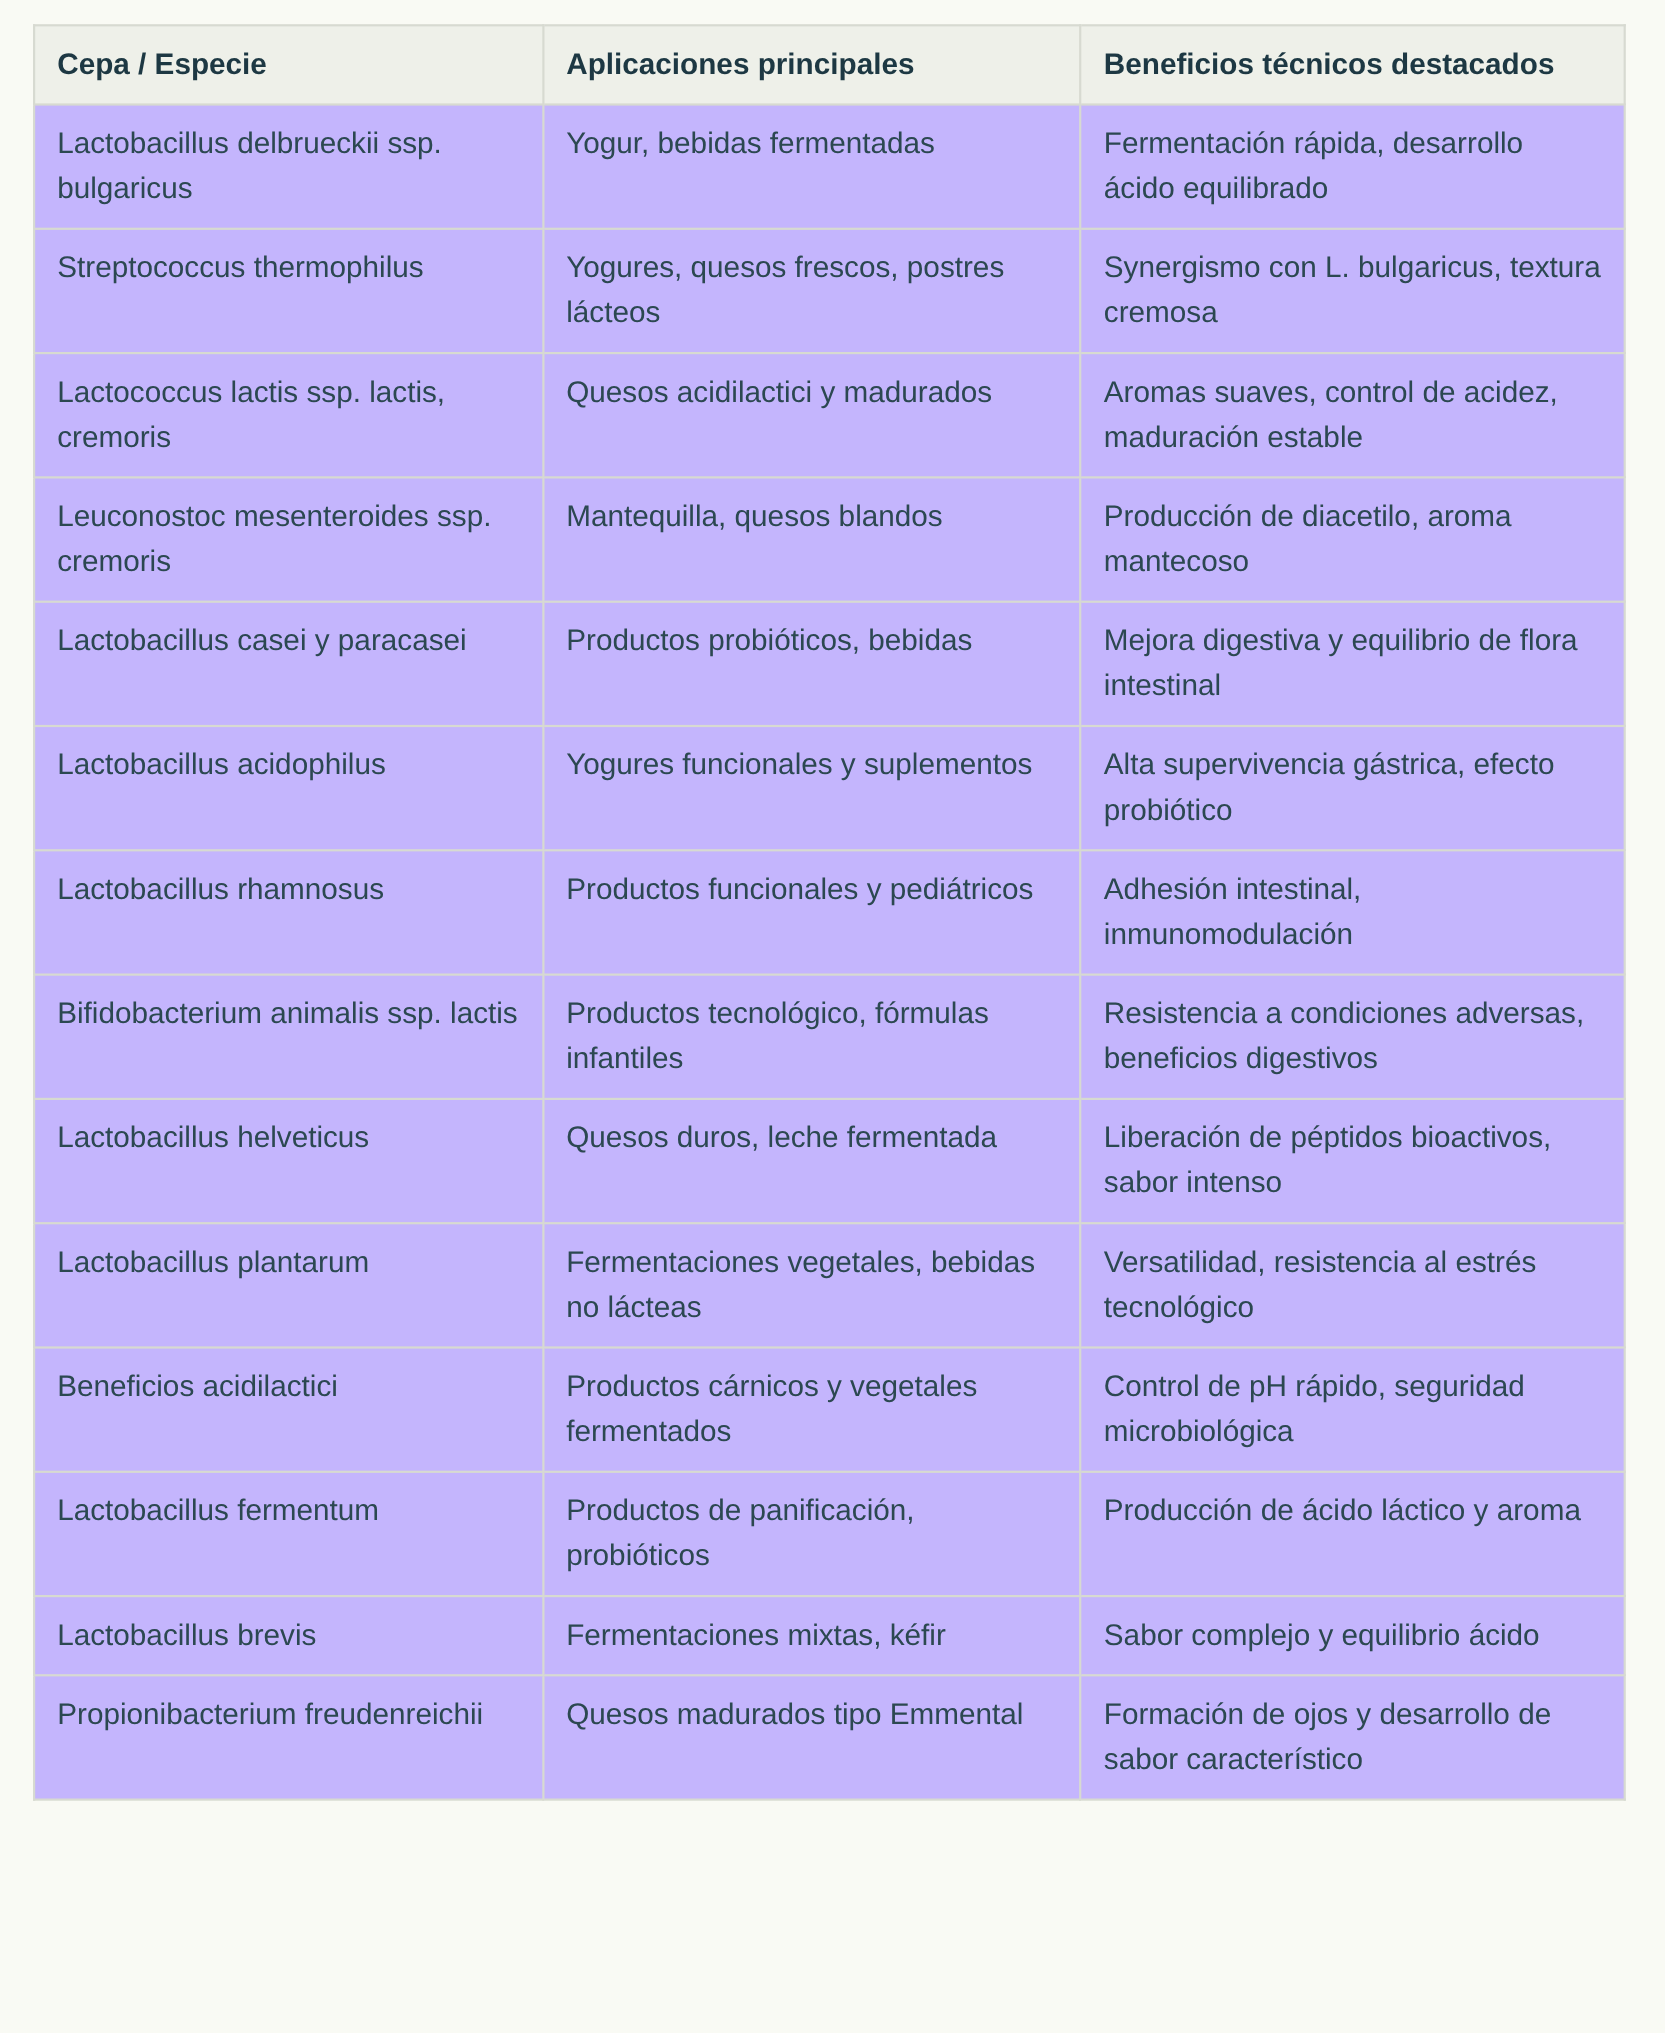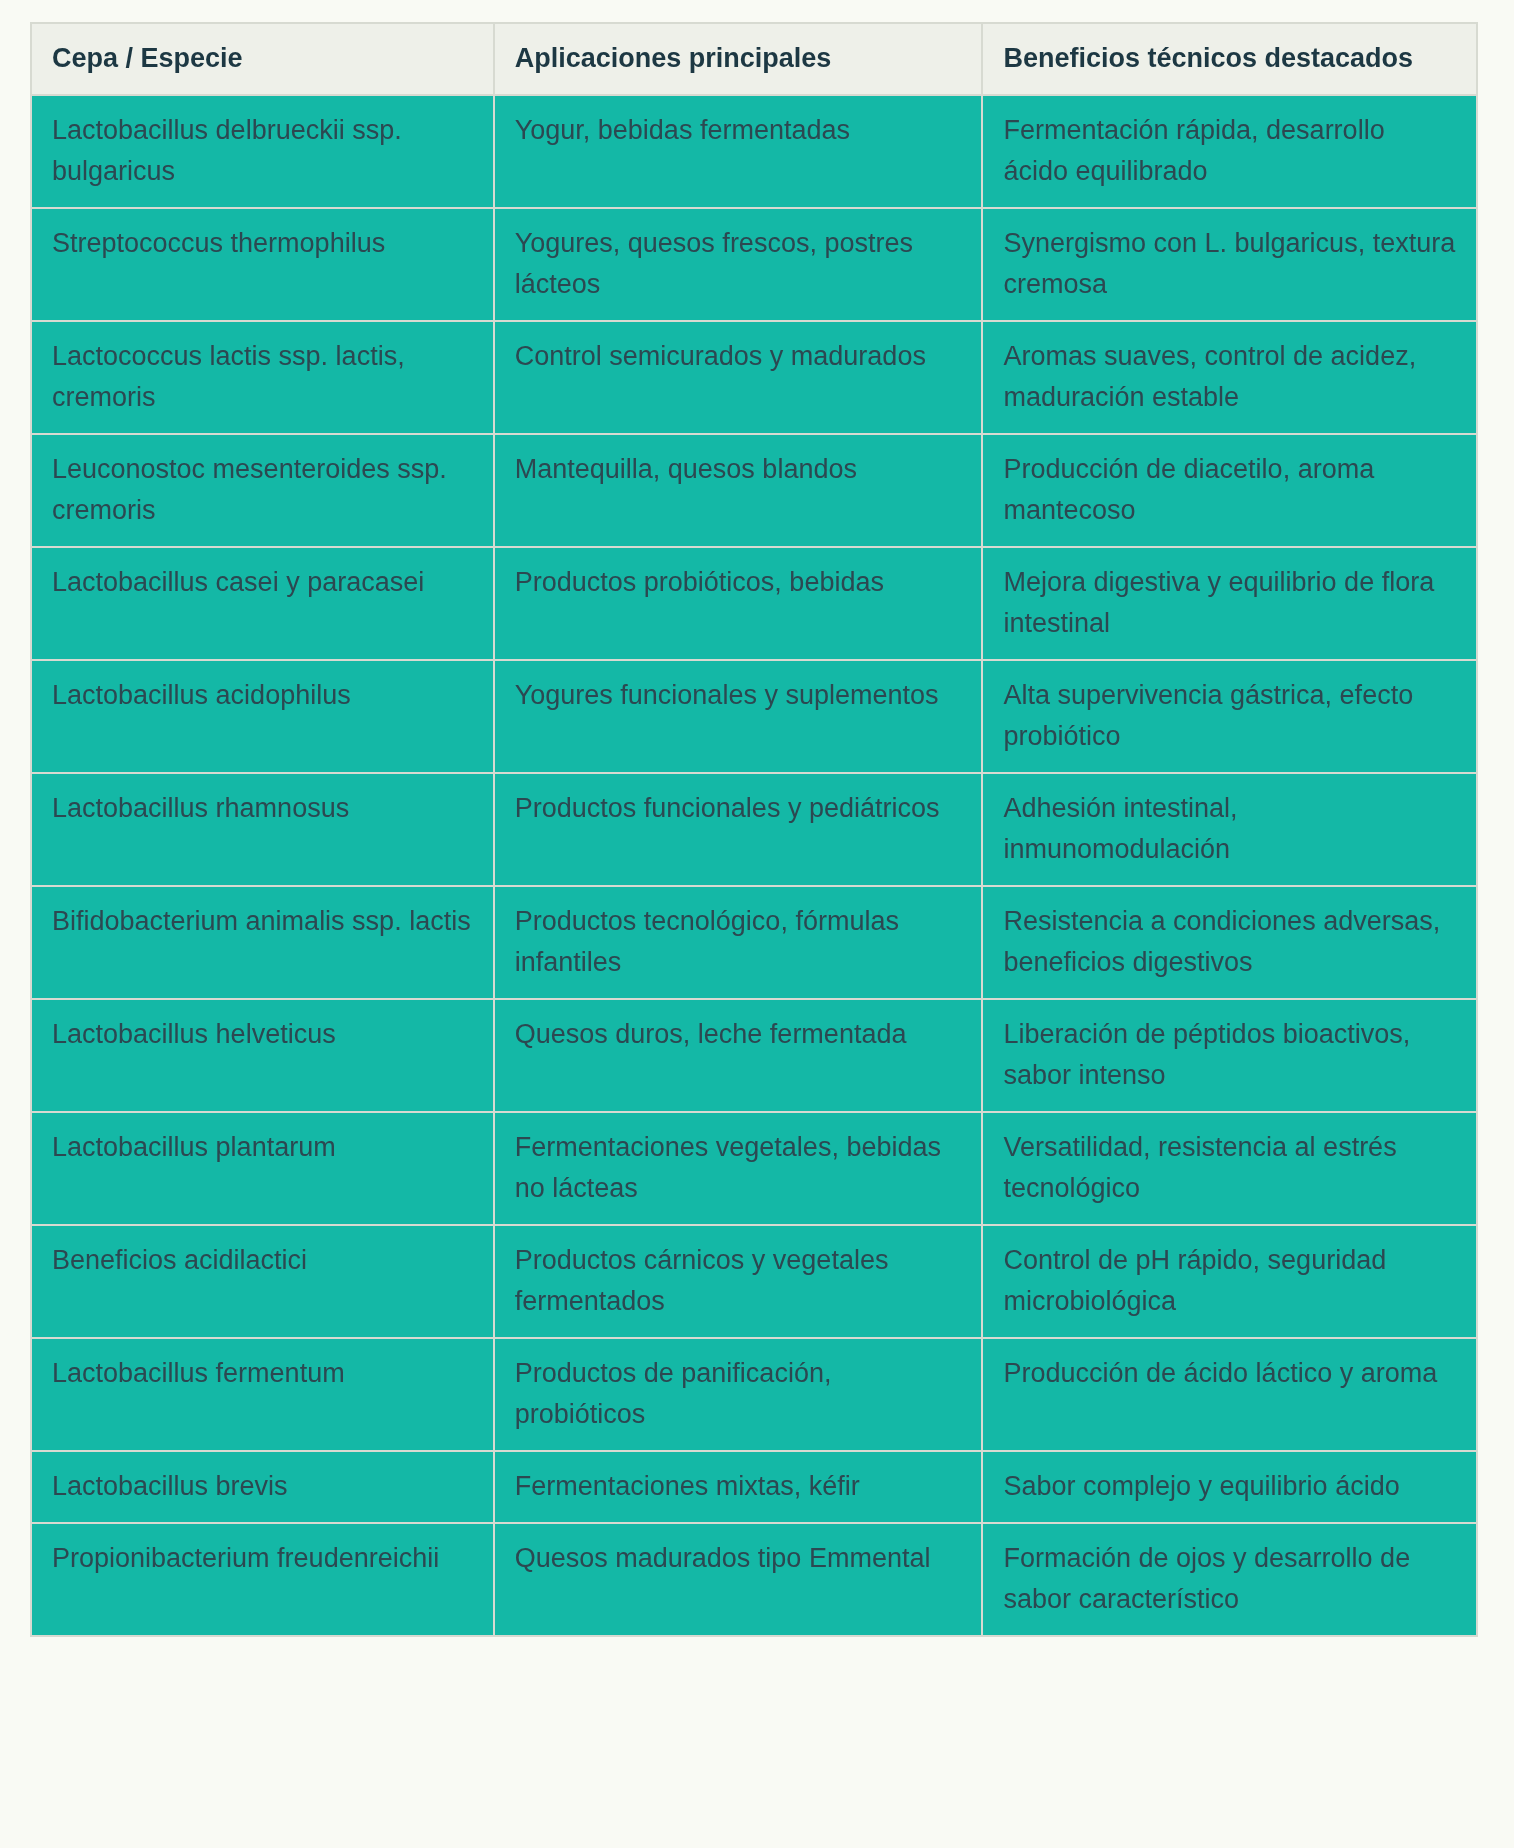--- a/index.html
+++ b/index.html
@@ -24,21 +24,21 @@
   th, td {
     border: 2px solid #d7dad1;
     vertical-align: top;
     text-align: left;
     padding: 14px 20px 15px 20px;
     font-size: 27px;
     line-height: 41px;
     word-wrap: break-word;
   }
   td {
-    background: #14b8a6;
+    background: #c4b5fd;
     color: #2c4851;
     font-weight: 400;
   }
   th {
     background: #eef0e9;
     color: #1d3843;
     font-weight: 700;
   }
 </style>
 </head>
@@ -63,21 +63,21 @@
       <td>Yogur, bebidas fermentadas</td>
       <td>Fermentación rápida, desarrollo ácido equilibrado</td>
     </tr>
     <tr>
       <td>Streptococcus thermophilus</td>
       <td>Yogures, quesos frescos, postres lácteos</td>
       <td>Synergismo con L. bulgaricus, textura cremosa</td>
     </tr>
     <tr>
       <td>Lactococcus lactis ssp. lactis, cremoris</td>
-      <td>Control semicurados y madurados</td>
+      <td>Quesos acidilactici y madurados</td>
       <td>Aromas suaves, control de acidez, maduración estable</td>
     </tr>
     <tr>
       <td>Leuconostoc mesenteroides ssp. cremoris</td>
       <td>Mantequilla, quesos blandos</td>
       <td>Producción de diacetilo, aroma mantecoso</td>
     </tr>
     <tr>
       <td>Lactobacillus casei y paracasei</td>
       <td>Productos probióticos, bebidas</td>

